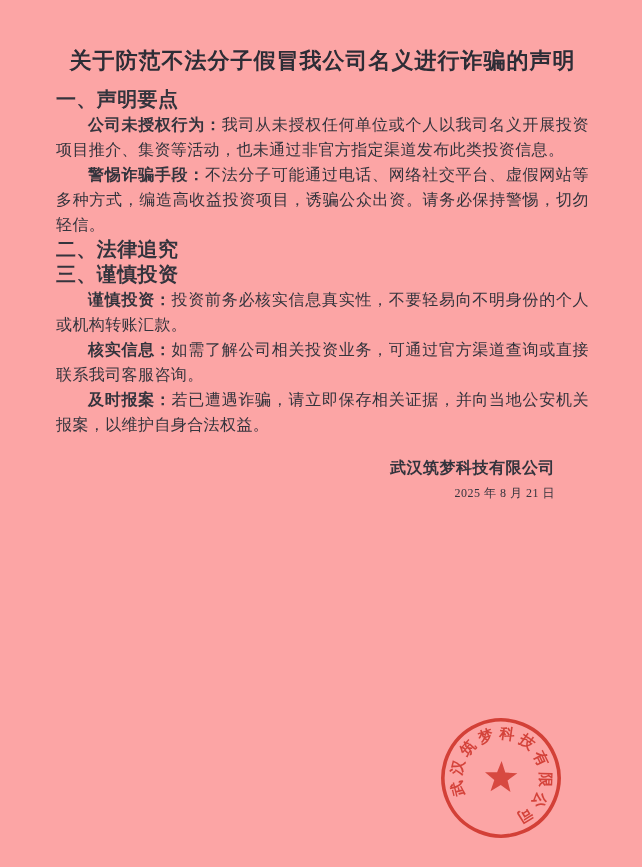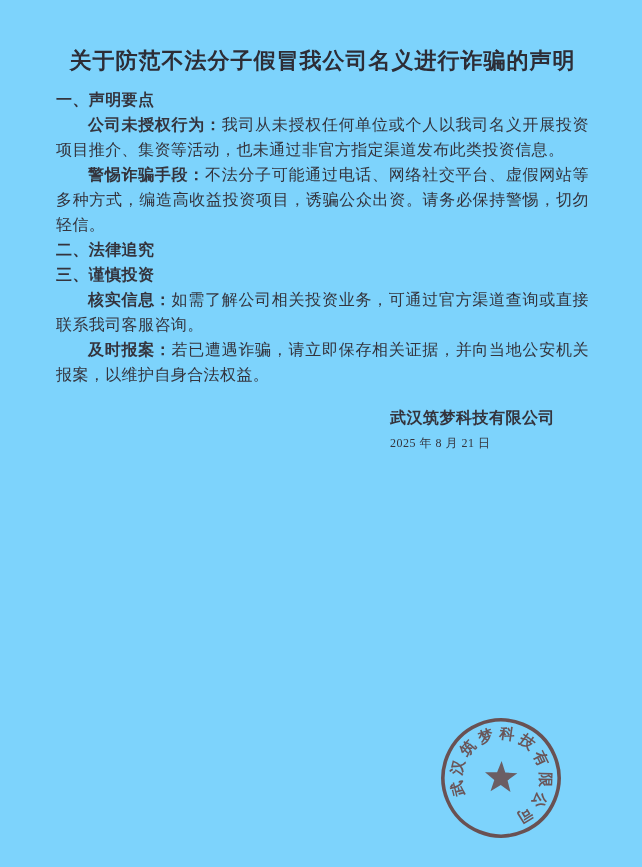--- a/index.html
+++ b/index.html
@@ -5,21 +5,21 @@
   html, body {
     margin: 0;
     padding: 0;
     background: #ffffff;
   }
   .page {
     position: relative;
     width: 642px;
     height: 867px;
     box-sizing: border-box;
-    background: #7dd3fc;
+    background: #fca5a5;
     padding: 46px 53px 0 56px;
     overflow: hidden;
     font-family: "Liberation Serif", "DejaVu Serif", serif;
     color: #34343d;
   }
   .doc-title {
     margin: 0 0 11px 0;
     font-size: 22px;
     line-height: 30px;
     font-weight: bold;
@@ -31,33 +31,33 @@
     margin: 0;
     font-size: 16px;
     line-height: 25px;
     text-align: justify;
     text-justify: inter-character;
     letter-spacing: 0.4px;
   }
   .indent { text-indent: 2em; }
   .sec-heading {
     margin: 0;
-    font-size: 16px;
+    font-size: 20px;
     line-height: 25px;
     font-weight: bold;
     letter-spacing: 0.4px;
   }
   .rlabel { font-weight: bold; }
   .signature {
     display: flex;
     justify-content: flex-end;
     margin-top: 18px;
     padding-right: 34px;
   }
-  .sig-inner { text-align: left; }
+  .sig-inner { text-align: right; }
   .sig-company {
     font-size: 16px;
     line-height: 25px;
     font-weight: bold;
     letter-spacing: 0.5px;
   }
   .sig-date {
     font-size: 12px;
     line-height: 27px;
     letter-spacing: 0.5px;
@@ -80,20 +80,21 @@
 
   <h1 class="doc-title">关于防范不法分子假冒我公司名义进行诈骗的声明</h1>
 
 
   <div id="sections">
       <h2 class="sec-heading">一、声明要点</h2>
       <p class="para indent"><b class="rlabel">公司未授权行为：</b>我司从未授权任何单位或个人以我司名义开展投资项目推介、集资等活动，也未通过非官方指定渠道发布此类投资信息。</p>
       <p class="para indent"><b class="rlabel">警惕诈骗手段：</b>不法分子可能通过电话、网络社交平台、虚假网站等多种方式，编造高收益投资项目，诱骗公众出资。请务必保持警惕，切勿轻信。</p>
       <h2 class="sec-heading">二、法律追究</h2>
       <h2 class="sec-heading">三、谨慎投资</h2>
+      <p class="para indent"><b class="rlabel">谨慎投资：</b>投资前务必核实信息真实性，不要轻易向不明身份的个人或机构转账汇款。</p>
       <p class="para indent"><b class="rlabel">核实信息：</b>如需了解公司相关投资业务，可通过官方渠道查询或直接联系我司客服咨询。</p>
       <p class="para indent"><b class="rlabel">及时报案：</b>若已遭遇诈骗，请立即保存相关证据，并向当地公安机关报案，以维护自身合法权益。</p>
     </div>
 
 
   <div class="signature">
     <div class="sig-inner">
       <div class="sig-company">武汉筑梦科技有限公司</div>
       <div class="sig-date">2025 年 8 月 21 日</div>
     </div>

